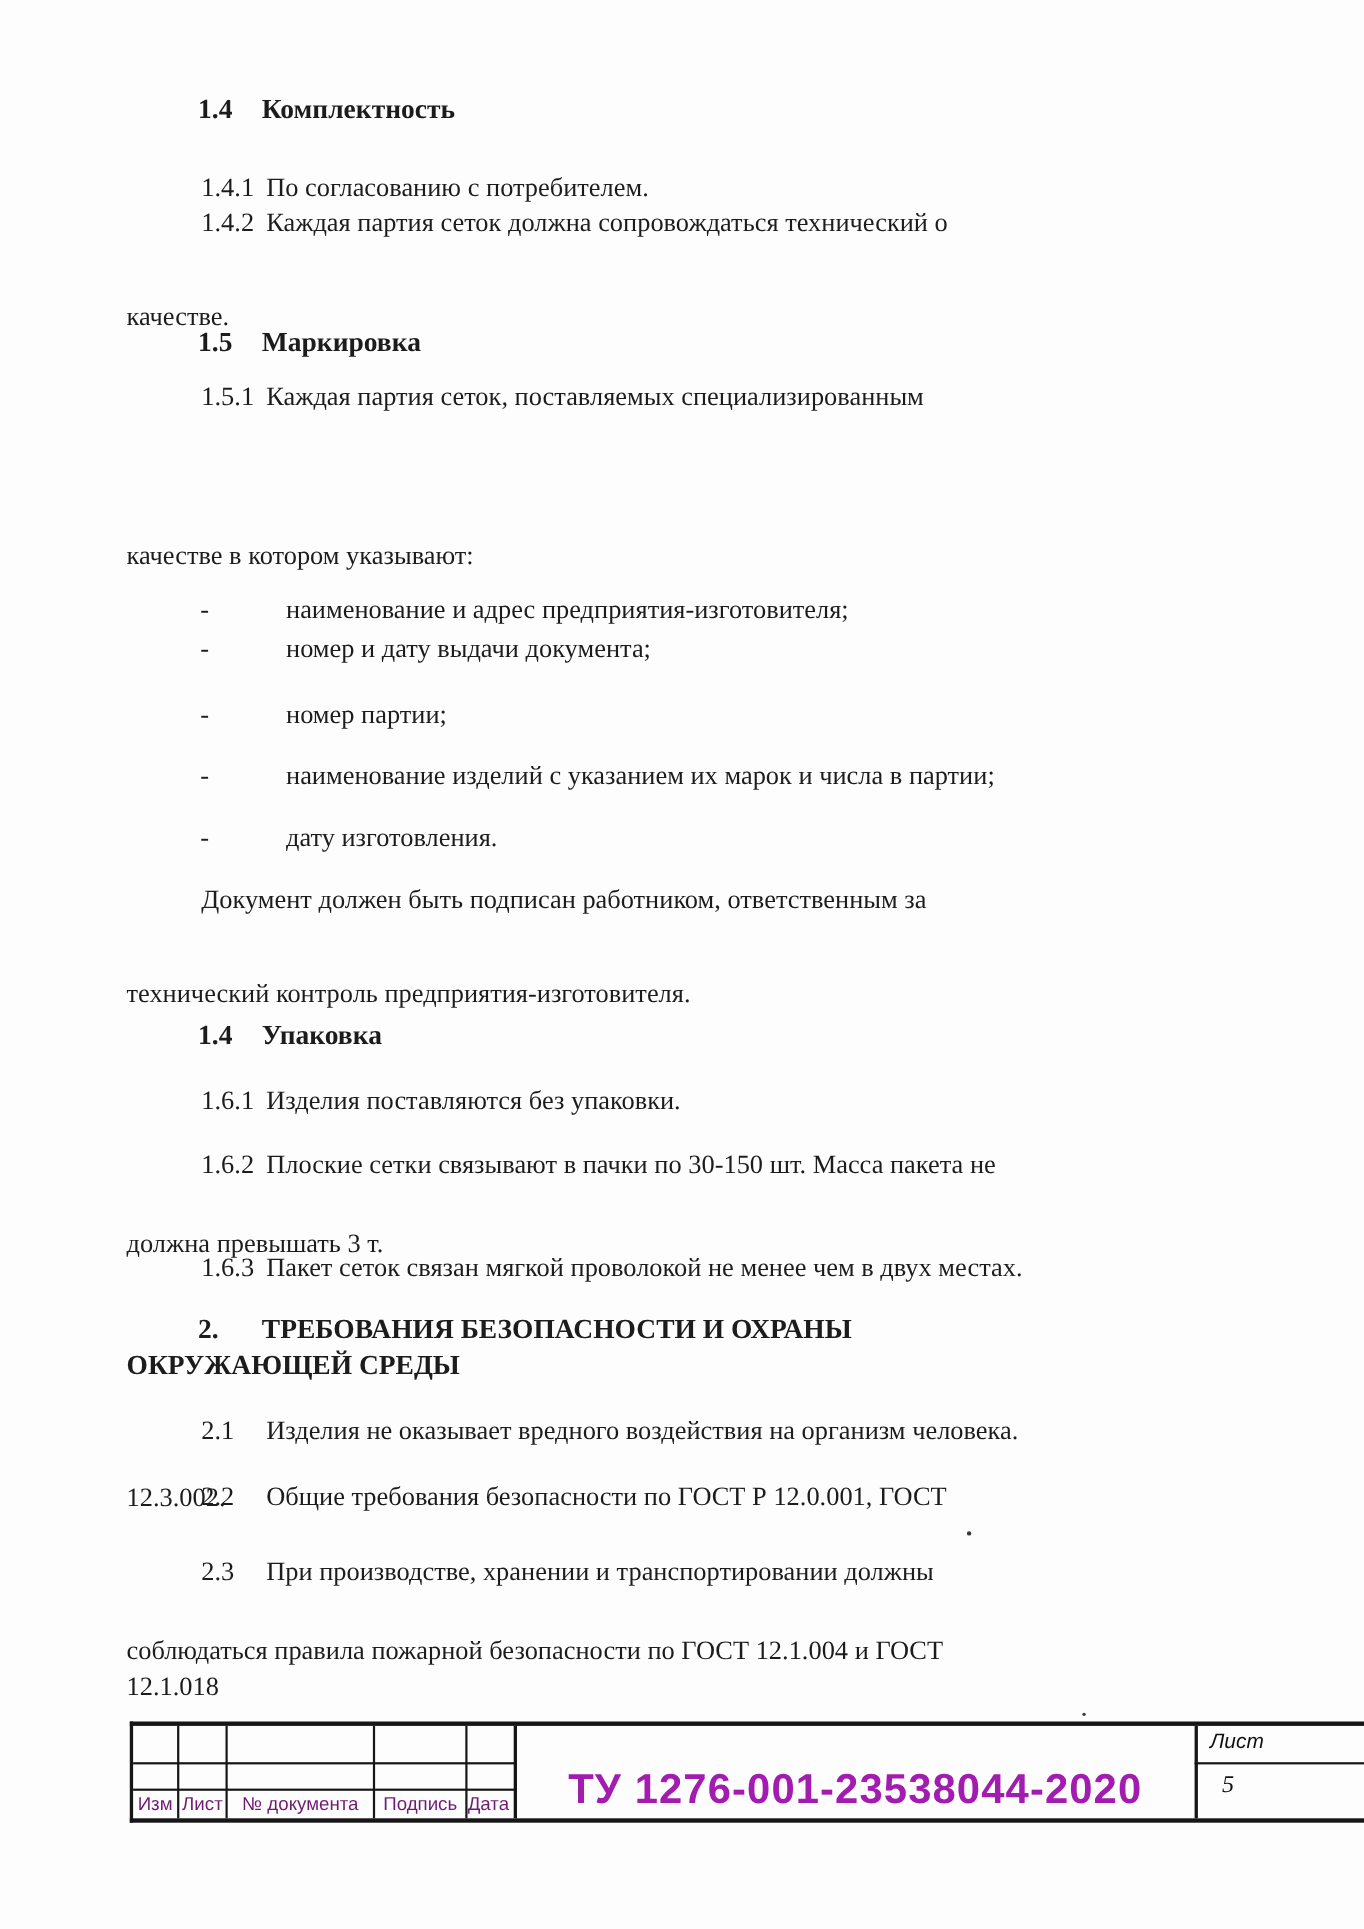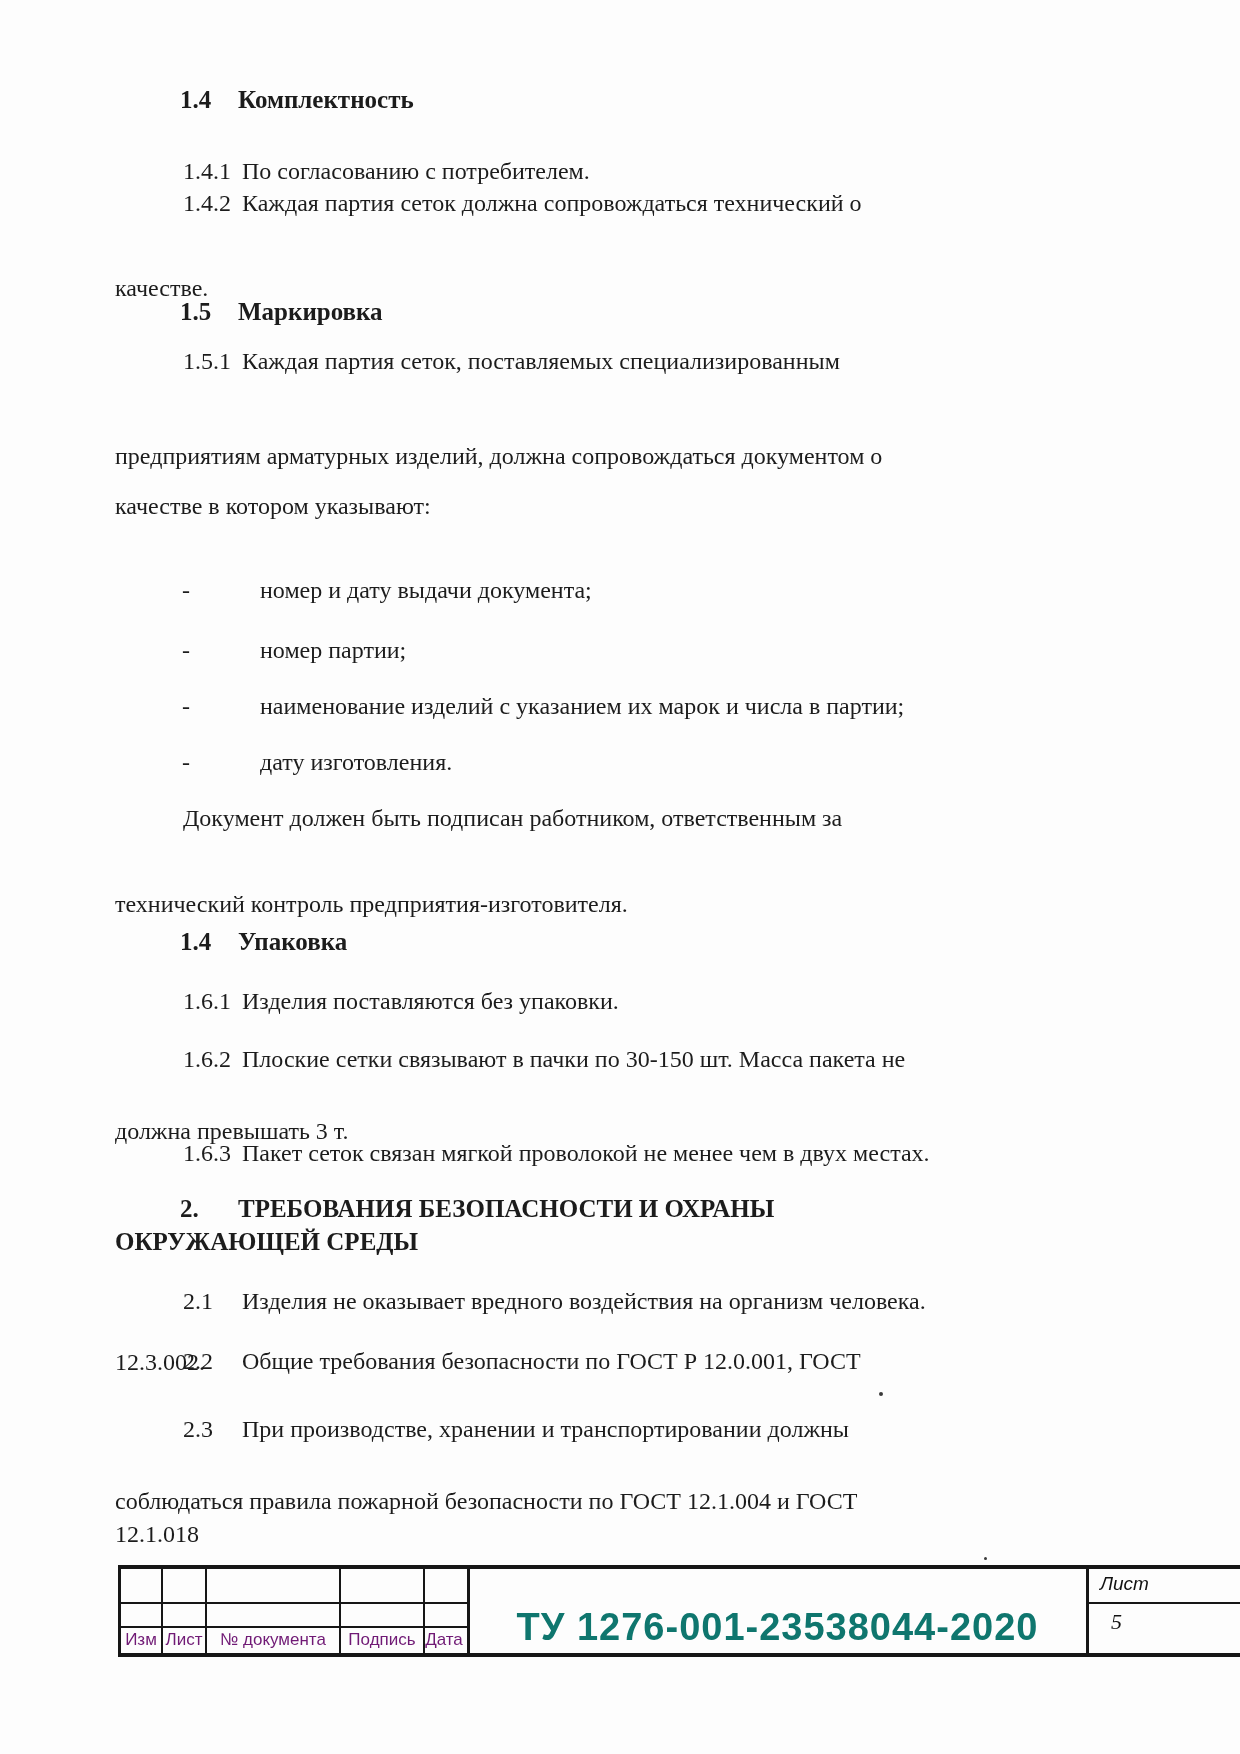--- a/index.html
+++ b/index.html
@@ -41,21 +41,21 @@
   .tb .v { position:absolute; top:0; bottom:0; width:2px; background:#161616; }
   .tb .hseg { position:absolute; height:2px; background:#161616; }
   .tb .cell-label {
     position:absolute; top:57px; height:27px;
     display:flex; align-items:center; justify-content:center;
     font-size:17px; color:#701a75;
   }
   .tb .designation {
     position:absolute; left:348px; top:34px; width:617px; height:48px;
     display:flex; align-items:center; justify-content:center;
-    font-size:38px; font-weight:bold; letter-spacing:1px; color:#0f766e;
+    font-size:38px; font-weight:bold; letter-spacing:1px; color:#a21caf;
     font-family:"Liberation Sans", sans-serif;
   }
   .tb .sheet-label {
     position:absolute; left:979px; top:4px;
     font-size:19px; font-style:italic; color:#111;
   }
   .tb .sheet-number {
     position:absolute; left:990px; top:40px;
     font-size:22px; font-style:italic; color:#111;
     font-family:"Liberation Serif", serif;
@@ -66,23 +66,23 @@
 
 <div class="page">
 
   <div class="line h" style="top:86px"><span class="num">1.4</span><span>Комплектность</span></div>
   <div class="line p-num" style="top:158px"><span class="num">1.4.1</span><span>По согласованию с потребителем.</span></div>
   <div class="line p-num" style="top:190px"><span class="num">1.4.2</span><span>Каждая партия сеток должна сопровождаться технический о</span></div>
   <div class="line cont" style="top:235px">качестве.</div>
 
   <div class="line h" style="top:298px"><span class="num">1.5</span><span>Маркировка</span></div>
   <div class="line p-num" style="top:348px"><span class="num">1.5.1</span><span>Каждая партия сеток, поставляемых специализированным</span></div>
-  <div class="line cont" style="top:403px">предприятиям арматурных изделий, должна сопровождаться документом о</div>
   <div class="line cont" style="top:453px">качестве в котором указывают:</div>
 
+  <div class="line bullet" style="top:542px"><span class="dash">-</span><span>наименование и адрес предприятия-изготовителя;</span></div>
   <div class="line bullet" style="top:577px"><span class="dash">-</span><span>номер и дату выдачи документа;</span></div>
   <div class="line bullet" style="top:637px"><span class="dash">-</span><span>номер партии;</span></div>
   <div class="line bullet" style="top:693px"><span class="dash">-</span><span>наименование изделий с указанием их марок и числа в партии;</span></div>
   <div class="line bullet" style="top:749px"><span class="dash">-</span><span>дату изготовления.</span></div>
 
   <div class="line ind" style="top:805px">Документ должен быть подписан работником, ответственным за</div>
   <div class="line cont" style="top:851px">технический контроль предприятия-изготовителя.</div>
 
   <div class="line h" style="top:928px"><span class="num">1.4</span><span>Упаковка</span></div>
   <div class="line p-num" style="top:988px"><span class="num">1.6.1</span><span>Изделия поставляются без упаковки.</span></div>

